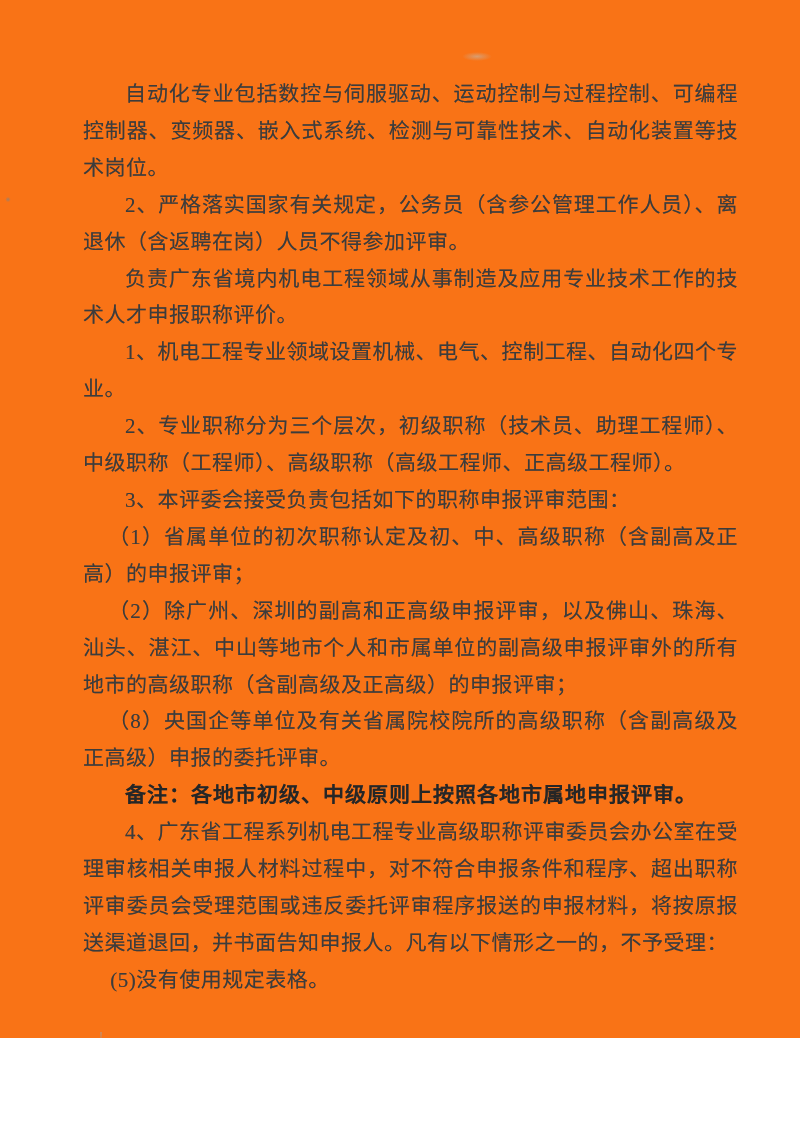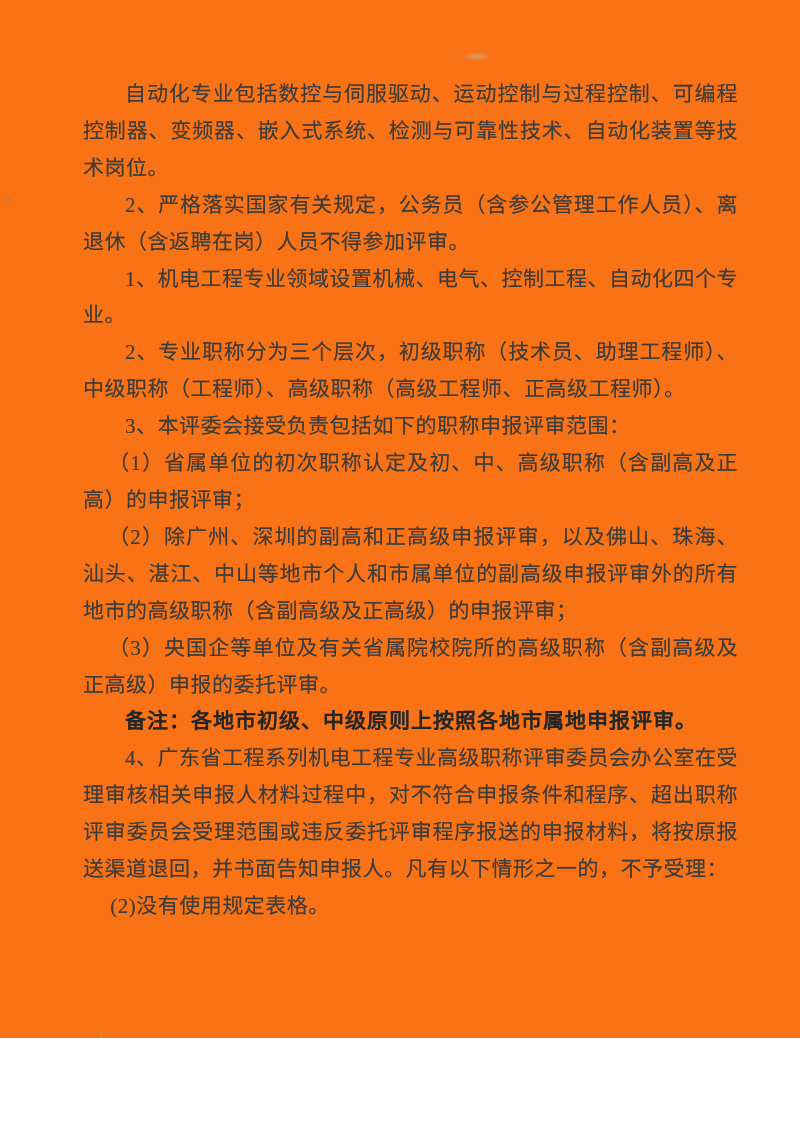--- a/index.html
+++ b/index.html
@@ -69,29 +69,30 @@
   }
 </style>
 </head>
 <body>
 
 <div class="scan-page">
 
   <div class="doc-body">
     <p>自动化专业包括数控与伺服驱动、运动控制与过程控制、可编程控制器、变频器、嵌入式系统、检测与可靠性技术、自动化装置等技术岗位。</p>
     <p>2、严格落实国家有关规定，公务员（含参公管理工作人员）、离退休（含返聘在岗）人员不得参加评审。</p>
+    <p>负责广东省境内机电工程领域从事制造及应用专业技术工作的技术人才申报职称评价。</p>
     <p>1、机电工程专业领域设置机械、电气、控制工程、自动化四个专业。</p>
     <p>2、专业职称分为三个层次，初级职称（技术员、助理工程师）、中级职称（工程师）、高级职称（高级工程师、正高级工程师）。</p>
     <p>3、本评委会接受负责包括如下的职称申报评审范围：</p>
     <p class="paren-full">（1）省属单位的初次职称认定及初、中、高级职称（含副高及正高）的申报评审；</p>
     <p class="paren-full">（2）除广州、深圳的副高和正高级申报评审，以及佛山、珠海、汕头、湛江、中山等地市个人和市属单位的副高级申报评审外的所有地市的高级职称（含副高级及正高级）的申报评审；</p>
-    <p class="paren-full">（3）央国企等单位及有关省属院校院所的高级职称（含副高级及正高级）申报的委托评审。</p>
+    <p class="paren-full">（8）央国企等单位及有关省属院校院所的高级职称（含副高级及正高级）申报的委托评审。</p>
     <p class="note">备注：各地市初级、中级原则上按照各地市属地申报评审。</p>
     <p>4、广东省工程系列机电工程专业高级职称评审委员会办公室在受理审核相关申报人材料过程中，对不符合申报条件和程序、超出职称评审委员会受理范围或违反委托评审程序报送的申报材料，将按原报送渠道退回，并书面告知申报人。凡有以下情形之一的，不予受理：</p>
-    <p class="paren-half">(2)没有使用规定表格。</p>
+    <p class="paren-half">(5)没有使用规定表格。</p>
   </div>
 
   <div class="page-number">2</div>
 
   <div class="artifact speck-left"></div>
   <div class="artifact smudge-top"></div>
   <div class="artifact tick-bottom"></div>
 
 </div>
 

